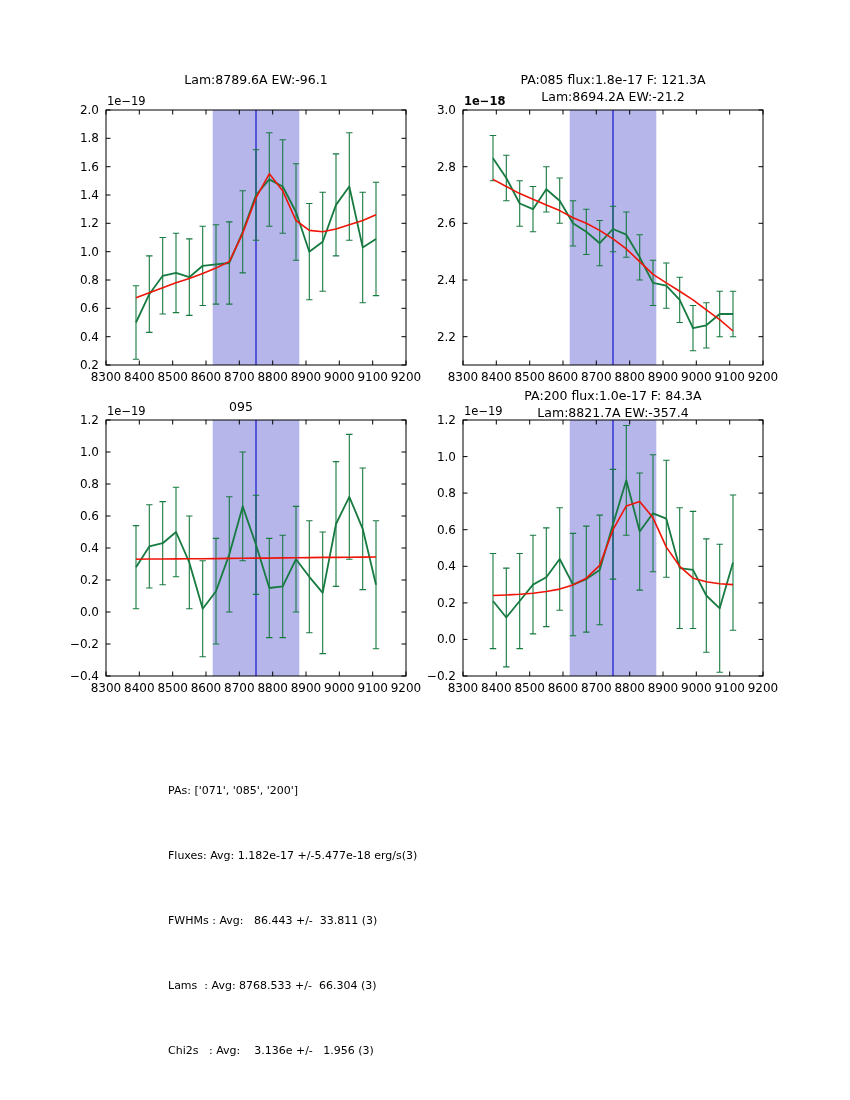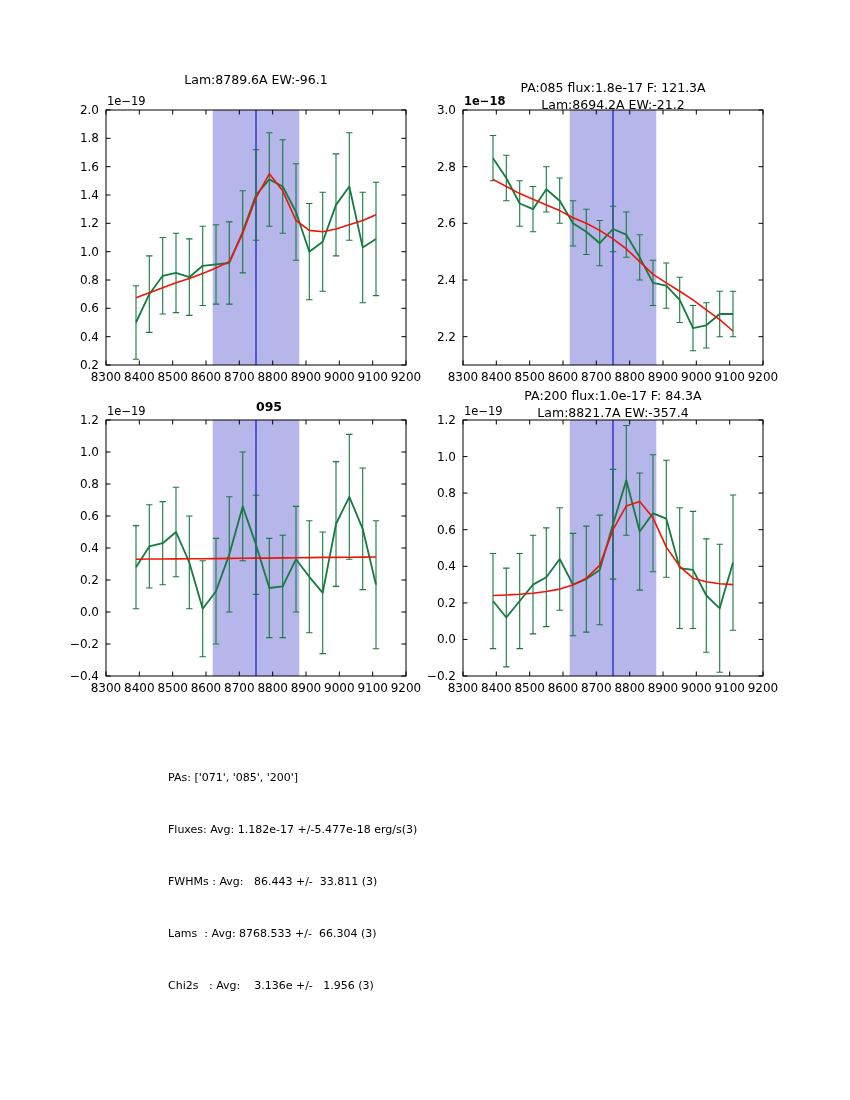--- a/index.html
+++ b/index.html
@@ -3,30 +3,30 @@
 <meta charset="utf-8">
 <style>
   html,body { margin:0; padding:0; background:#ffffff; }
   body { width:850px; height:1100px; font-family:"DejaVu Sans", sans-serif; }
   #figure { position:relative; width:850px; height:1100px; background:#ffffff; overflow:hidden; }
   #plot-svg { position:absolute; left:0; top:0; }
   svg text { font-family:"DejaVu Sans", sans-serif; fill:#000000; }
   .title { position:absolute; width:300px; text-align:center; font-size:12.5px; color:#000000; }
   .title div { height:17px; line-height:17px; white-space:nowrap; }
   .t0 { left:106px; top:71px; }
-  .t1 { left:463px; top:71px;margin-top:8px; }
-  .t2 { left:119px; top:381px;font-weight:bold; }
+  .t1 { left:463px; top:71px; }
+  .t2 { left:91px; top:381px; }
   .t3 { left:463px; top:387px; }
   .offset { position:absolute; font-size:11.5px; color:#000000;text-align:center; }
   .o0 { left:107px; top:94px; }
   .o1 { left:464px; top:94px;font-weight:bold; }
   .o2 { left:107px; top:404px; }
   .o3 { left:464px; top:404px; }
   .summary { position:absolute; left:168px; top:745px; font-size:11px; color:#000000; white-space:pre; }
-  .sline { height:26px; line-height:14px; }
+  .sline { height:26px; line-height:14px;margin-top:13px; }
 </style>
 </head>
 <body>
 
 <div id="figure">
   <svg id="plot-svg" width="850" height="1100">
       <g>
         <rect x="212.7" y="110" width="86.60000000000002" height="255" fill="#b6b6ea"></rect>
         <line x1="256" x2="256" y1="110" y2="365" stroke="#1515cf" stroke-width="1.2"></line>
         <path d="M136 359.3L136 285.7M132.8 359.3L139.2 359.3M132.8 285.7L139.2 285.7M149.3 332.4L149.3 255.9M146.10000000000002 332.4L152.5 332.4M146.10000000000002 255.9L152.5 255.9M162.7 314L162.7 237.5M159.5 314L165.89999999999998 314M159.5 237.5L165.89999999999998 237.5M176 312.6L176 233.3M172.8 312.6L179.2 312.6M172.8 233.3L179.2 233.3M189.3 315.4L189.3 238.9M186.10000000000002 315.4L192.5 315.4M186.10000000000002 238.9L192.5 238.9M202.7 305.5L202.7 226.2M199.5 305.5L205.89999999999998 305.5M199.5 226.2L205.89999999999998 226.2M216 304.1L216 224.8M212.8 304.1L219.2 304.1M212.8 224.8L219.2 224.8M229.3 304.1L229.3 221.9M226.10000000000002 304.1L232.5 304.1M226.10000000000002 221.9L232.5 221.9M242.7 272.9L242.7 190.8M239.5 272.9L245.89999999999998 272.9M239.5 190.8L245.89999999999998 190.8M256 240.3L256 149.7M252.8 240.3L259.2 240.3M252.8 149.7L259.2 149.7M269.3 226.2L269.3 132.7M266.1 226.2L272.5 226.2M266.1 132.7L272.5 132.7M282.7 233.3L282.7 139.8M279.5 233.3L285.9 233.3M279.5 139.8L285.9 139.8M296 260.2L296 163.8M292.8 260.2L299.2 260.2M292.8 163.8L299.2 163.8M309.3 299.8L309.3 203.5M306.1 299.8L312.5 299.8M306.1 203.5L312.5 203.5M322.7 291.3L322.7 192.2M319.5 291.3L325.9 291.3M319.5 192.2L325.9 192.2M336 255.9L336 153.9M332.8 255.9L339.2 255.9M332.8 153.9L339.2 153.9M349.3 240.3L349.3 132.7M346.1 240.3L352.5 240.3M346.1 132.7L352.5 132.7M362.7 302.7L362.7 192.2M359.5 302.7L365.9 302.7M359.5 192.2L365.9 192.2M376 295.6L376 182.2M372.8 295.6L379.2 295.6M372.8 182.2L379.2 182.2" stroke="#177a40" stroke-width="1.1" fill="none"></path>

